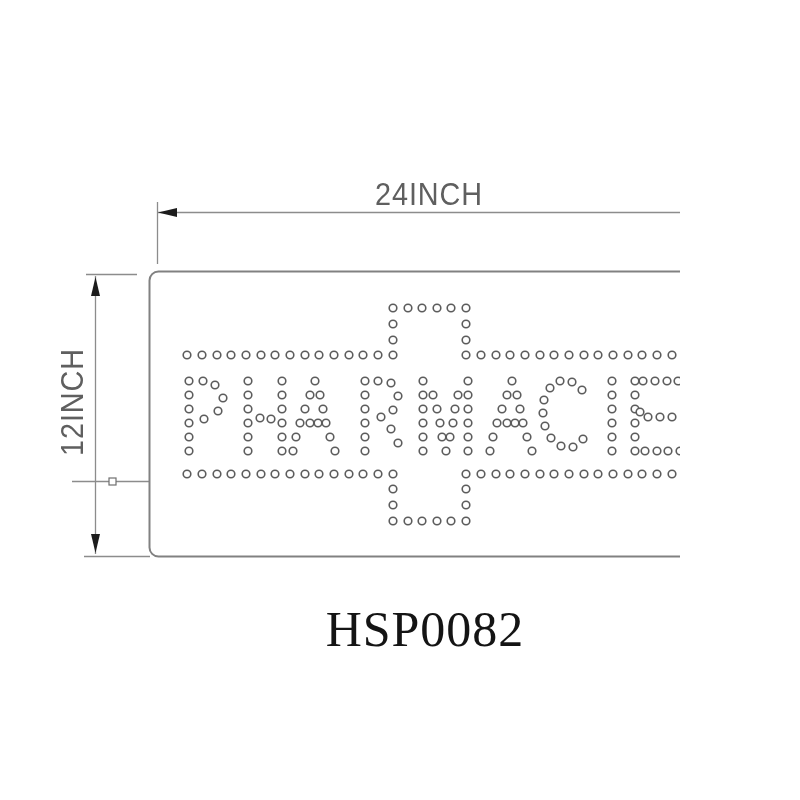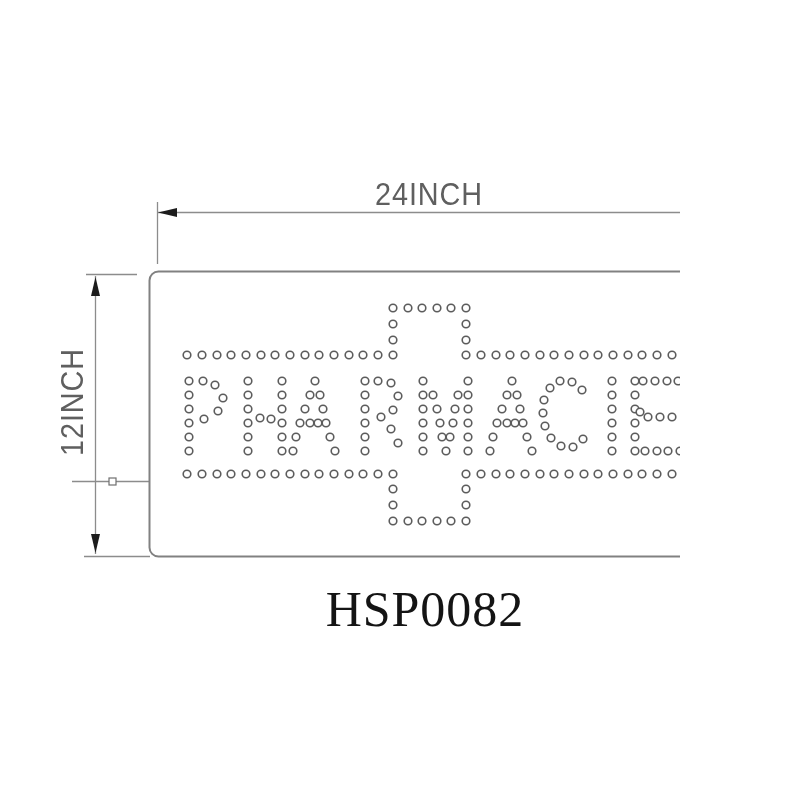--- a/index.html
+++ b/index.html
@@ -27,21 +27,21 @@
     white-space:nowrap;
   }
   .dim-label.horiz{left:329px;top:178px;width:200px;transform:scaleX(0.9);}
   .dim-label.vert{
     left:-27px;top:385px;width:200px;height:34px;
     transform:rotate(-90deg) scaleX(0.9);
     transform-origin:center;
   }
   .part-label{
     position:absolute;
-    left:275px;top:583px;width:300px;
+    left:275px;top:603px;width:300px;
     text-align:center;
     font-family:"Liberation Serif",serif;
     font-size:50px;
     line-height:52px;
     letter-spacing:1px;
     color:#141414;
     white-space:nowrap;
   }
 </style>
 </head>

